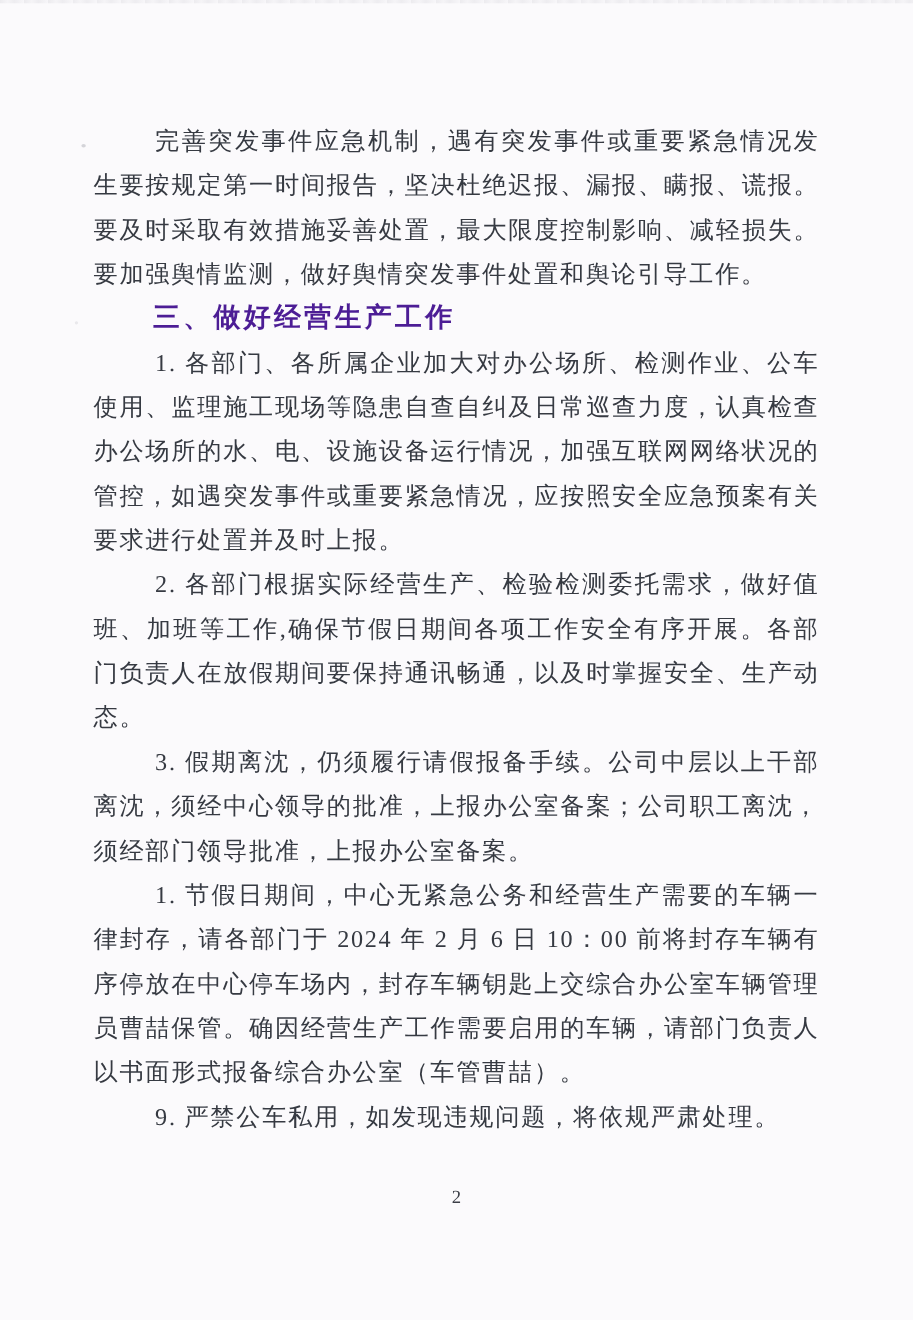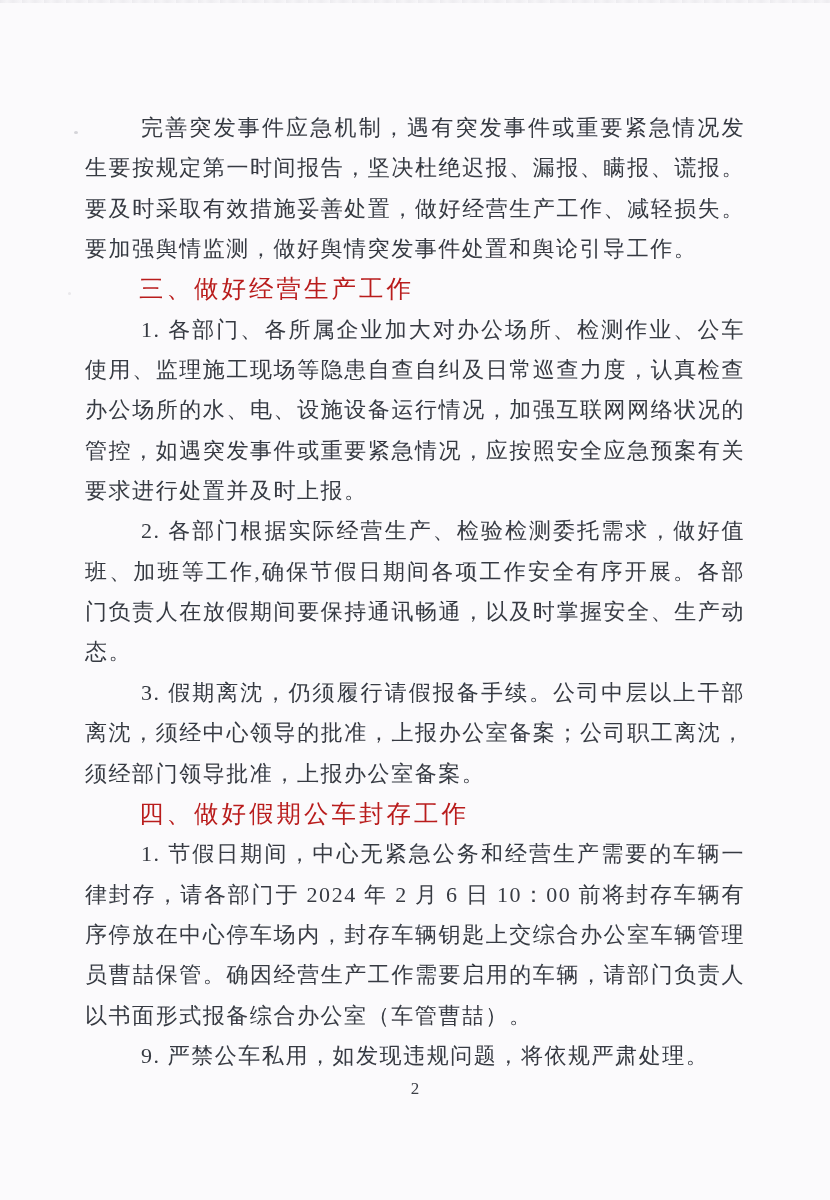--- a/index.html
+++ b/index.html
@@ -45,24 +45,24 @@
     margin: 0;
     font-size: 22px;
     line-height: 40.35px;
     letter-spacing: 1.55px;
     color: #363a42;
     text-align: justify;
     text-indent: 56px;
   }
   .para.heading {
     font-family: "Liberation Sans", "DejaVu Sans", sans-serif;
-    font-weight: 400;
+    font-weight: 700;
     font-size: 24.5px;
     letter-spacing: 3px;
-    color: #b91c1c;
+    color: #4c1d95;
     text-indent: 54px;
   }
   .page-number {
     position: absolute;
     top: 1078px;
     left: 0;
     width: 100%;
     text-align: center;
     font-size: 17px;
     line-height: 22px;
@@ -73,24 +73,23 @@
 </head>
 <body>
 
 <div class="page">
   <div class="scan-edge"></div>
   <div class="speck speck-1"></div>
   <div class="speck speck-2"></div>
 
   <div class="doc-body">
 
-  <p class="para">完善突发事件应急机制，遇有突发事件或重要紧急情况发生要按规定第一时间报告，坚决杜绝迟报、漏报、瞒报、谎报。要及时采取有效措施妥善处置，做好经营生产工作、减轻损失。要加强舆情监测，做好舆情突发事件处置和舆论引导工作。</p>
+  <p class="para">完善突发事件应急机制，遇有突发事件或重要紧急情况发生要按规定第一时间报告，坚决杜绝迟报、漏报、瞒报、谎报。要及时采取有效措施妥善处置，最大限度控制影响、减轻损失。要加强舆情监测，做好舆情突发事件处置和舆论引导工作。</p>
       <p class="para heading">三、做好经营生产工作</p>
       <p class="para">1. 各部门、各所属企业加大对办公场所、检测作业、公车使用、监理施工现场等隐患自查自纠及日常巡查力度，认真检查办公场所的水、电、设施设备运行情况，加强互联网网络状况的管控，如遇突发事件或重要紧急情况，应按照安全应急预案有关要求进行处置并及时上报。</p>
       <p class="para">2. 各部门根据实际经营生产、检验检测委托需求，做好值班、加班等工作,确保节假日期间各项工作安全有序开展。各部门负责人在放假期间要保持通讯畅通，以及时掌握安全、生产动态。</p>
       <p class="para">3. 假期离沈，仍须履行请假报备手续。公司中层以上干部离沈，须经中心领导的批准，上报办公室备案；公司职工离沈，须经部门领导批准，上报办公室备案。</p>
-      <p class="para heading">四、做好假期公车封存工作</p>
       <p class="para">1. 节假日期间，中心无紧急公务和经营生产需要的车辆一律封存，请各部门于 2024 年 2 月 6 日 10：00 前将封存车辆有序停放在中心停车场内，封存车辆钥匙上交综合办公室车辆管理员曹喆保管。确因经营生产工作需要启用的车辆，请部门负责人以书面形式报备综合办公室（车管曹喆）。</p>
       <p class="para">9. 严禁公车私用，如发现违规问题，将依规严肃处理。</p>
     </div>
 
   <div class="page-number">2</div>
 </div>
 
 </body></html>

